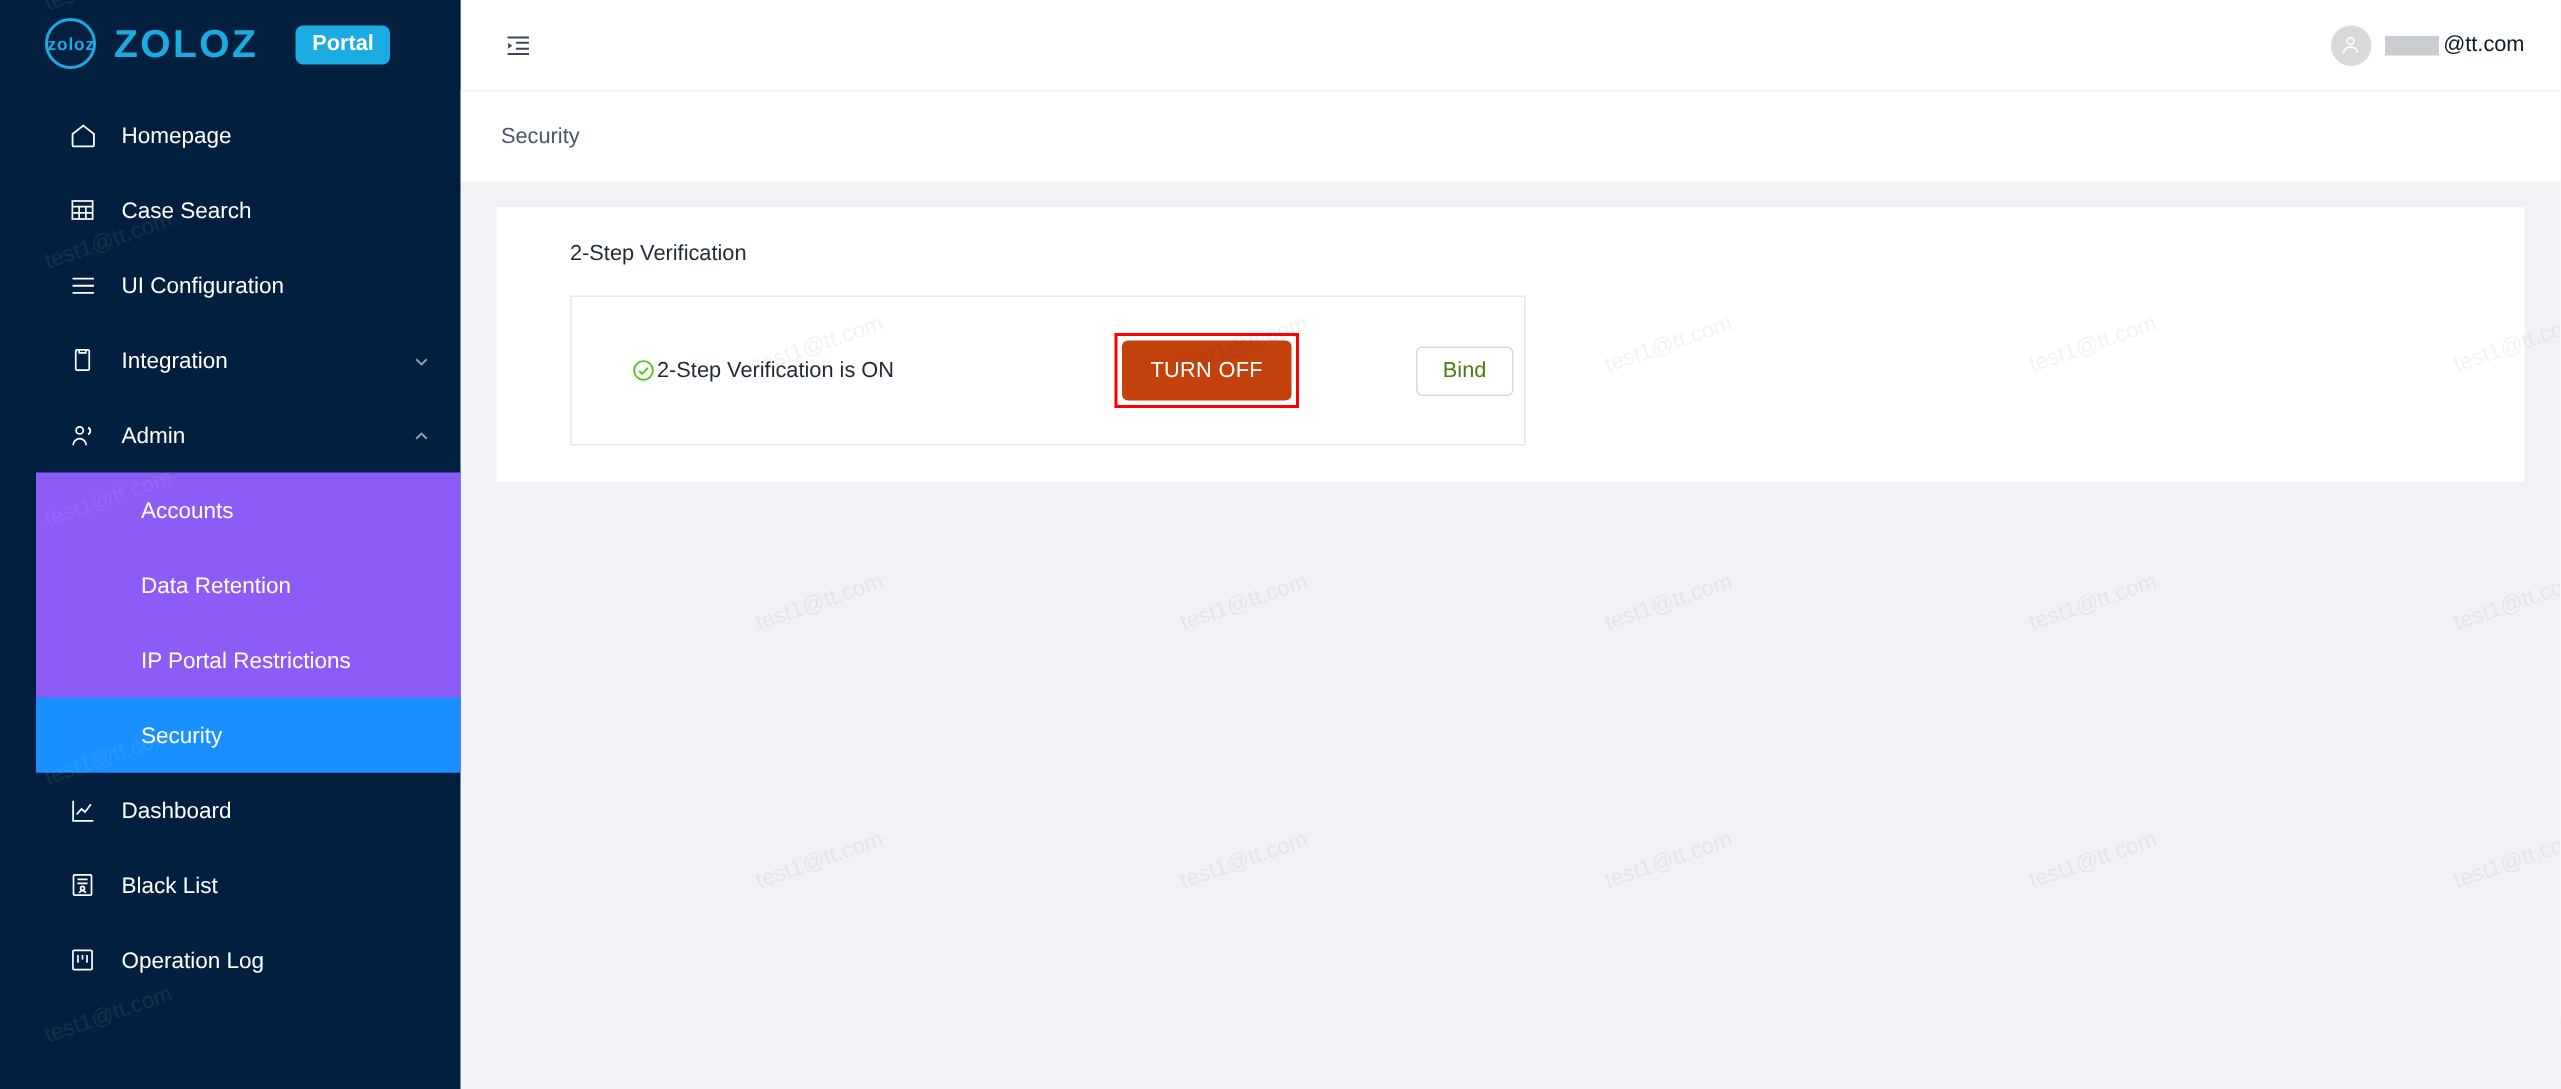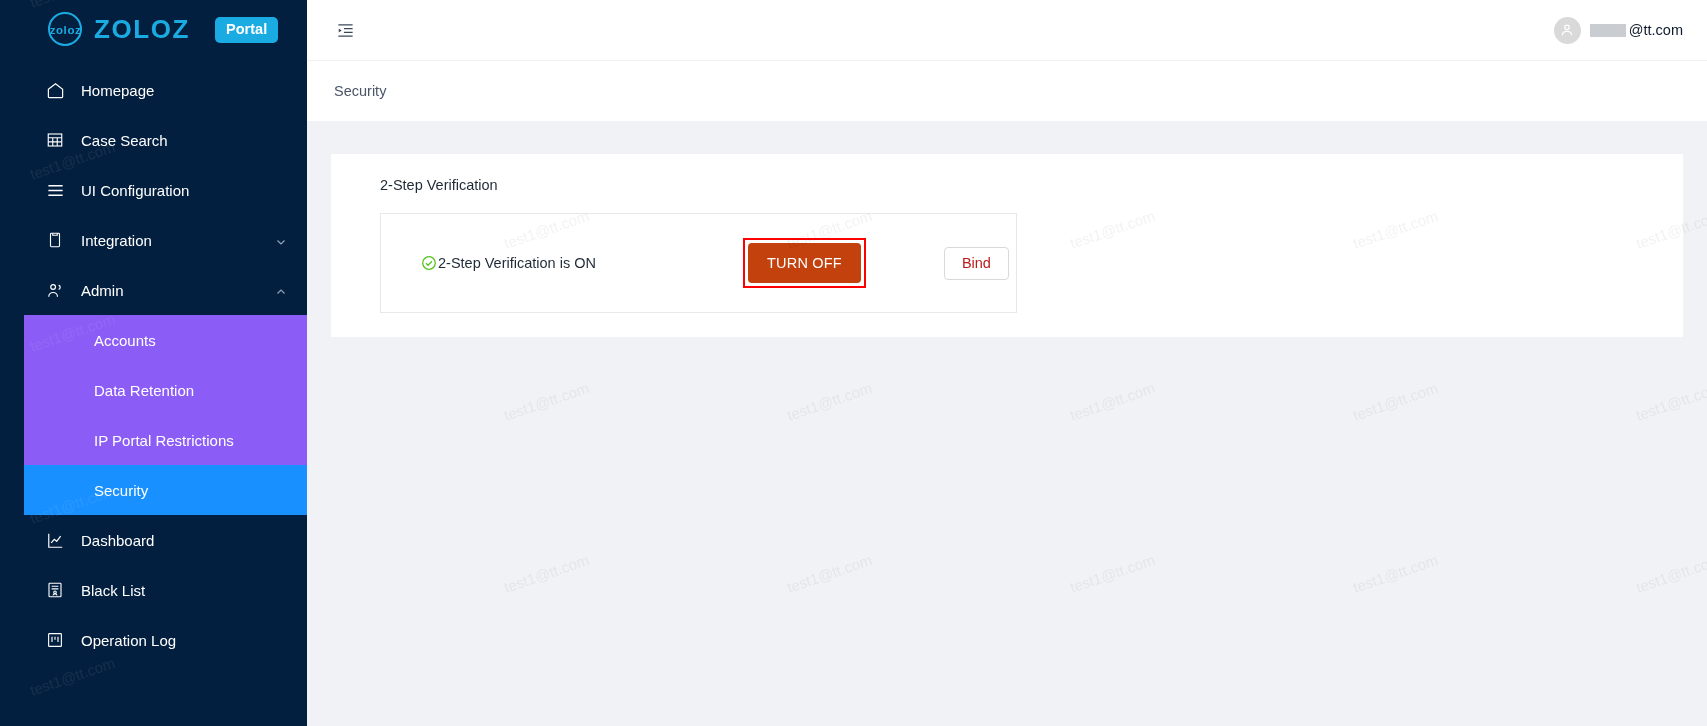--- a/index.html
+++ b/index.html
@@ -28,21 +28,21 @@
     flex: 0 0 307px;
     position: relative;
     z-index: 3;
     overflow: hidden;
   }
 
   .logo-bar {
     height: 60px;
     display: flex;
     align-items: center;
-    padding-left: 46px;
+    padding-left: 28px;
     gap: 9px;
     background: #031f3f;
   }
 
   .logo-mark {
     width: 39px;
     height: 39px;
     position: relative;
     flex: 0 0 39px;
   }
@@ -215,21 +215,20 @@
     position: relative;
     overflow: hidden;
   }
 
   .card {
     background: #ffffff;
     width: 100%;
     padding: 23px 24px 24px 24px;
     position: relative;
     z-index: 1;
-    margin-top: 16px;
   }
 
   .card-title {
     font-size: 14.5px;
     color: #1f2a37;
     margin-bottom: 20px;
     padding-left: 25px;
   }
 
   .inner-box {
@@ -278,21 +277,21 @@
     padding: 0 19px;
     height: 40px;
     line-height: 40px;
     cursor: pointer;
     letter-spacing: 0.2px;
     display: block;
   }
 
   .btn-default {
     background: #ffffff;
-    color: #b91c1c;
+    color: #4d7c0f;
     border: 1px solid #d9d9d9;
     border-radius: 4px;
     font-size: 14.5px;
     font-family: "Liberation Sans", sans-serif;
     height: 33px;
     padding: 0 17px;
     cursor: pointer;
     margin-left: 78px;
   }
 

